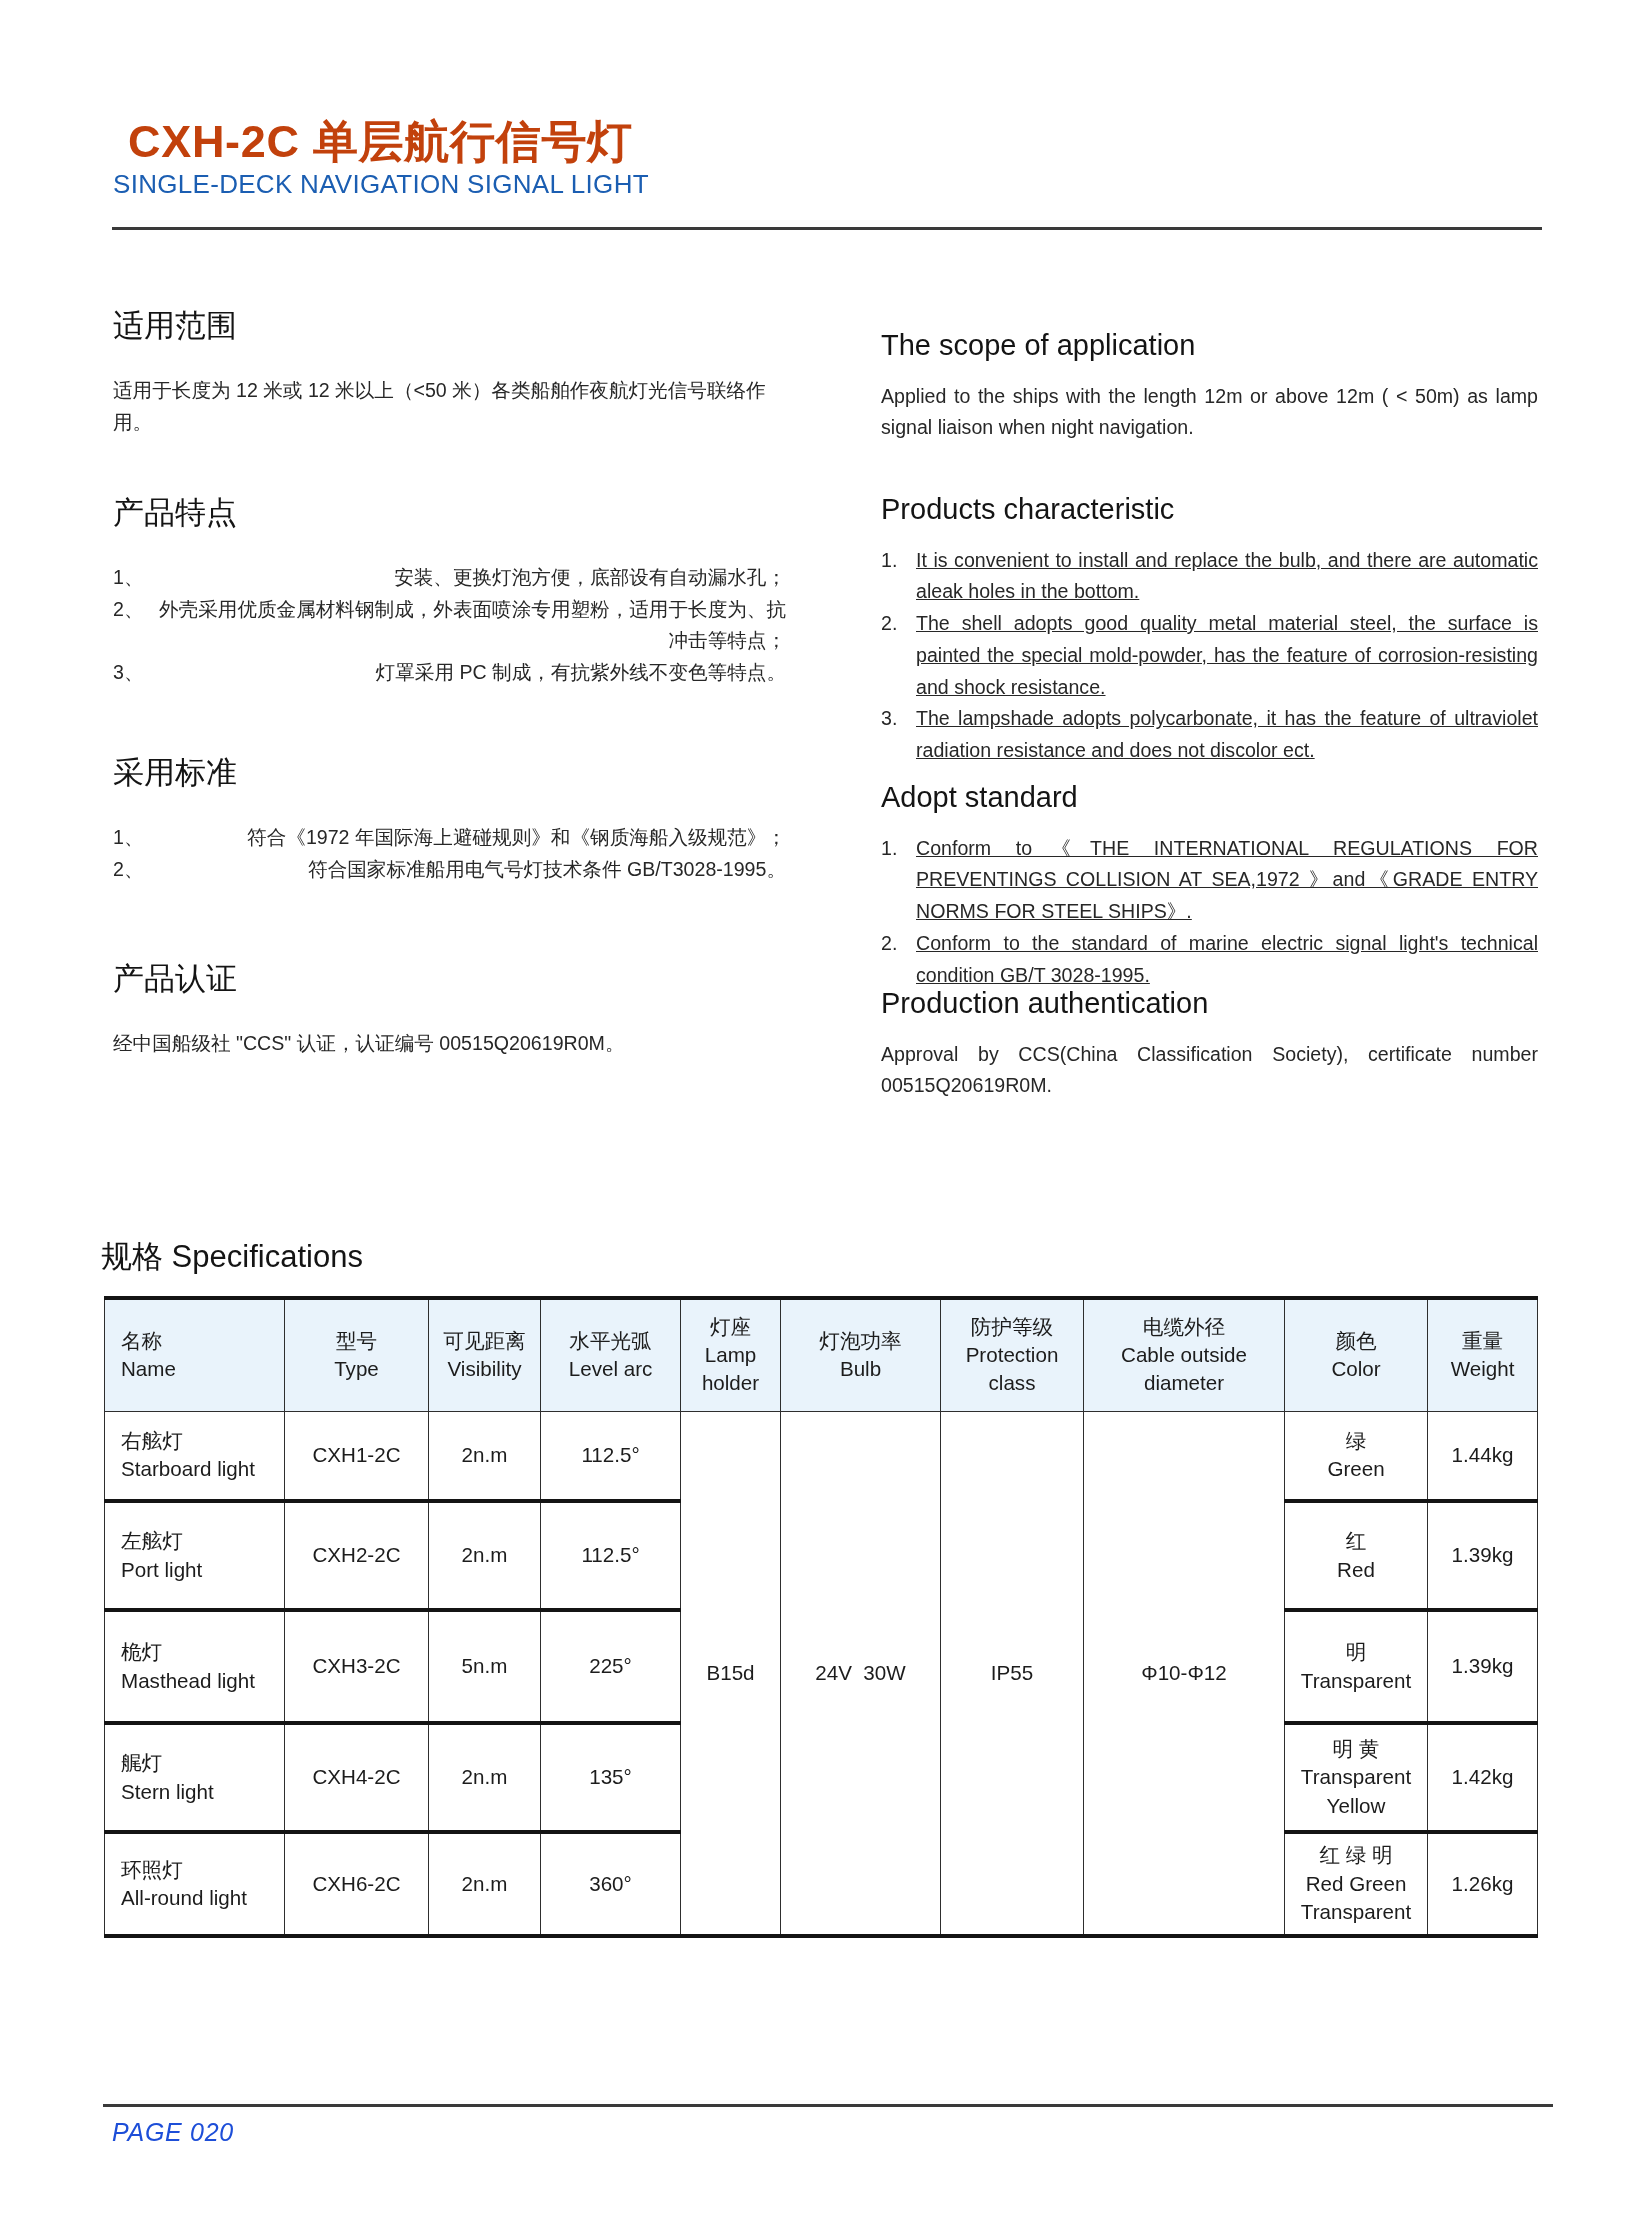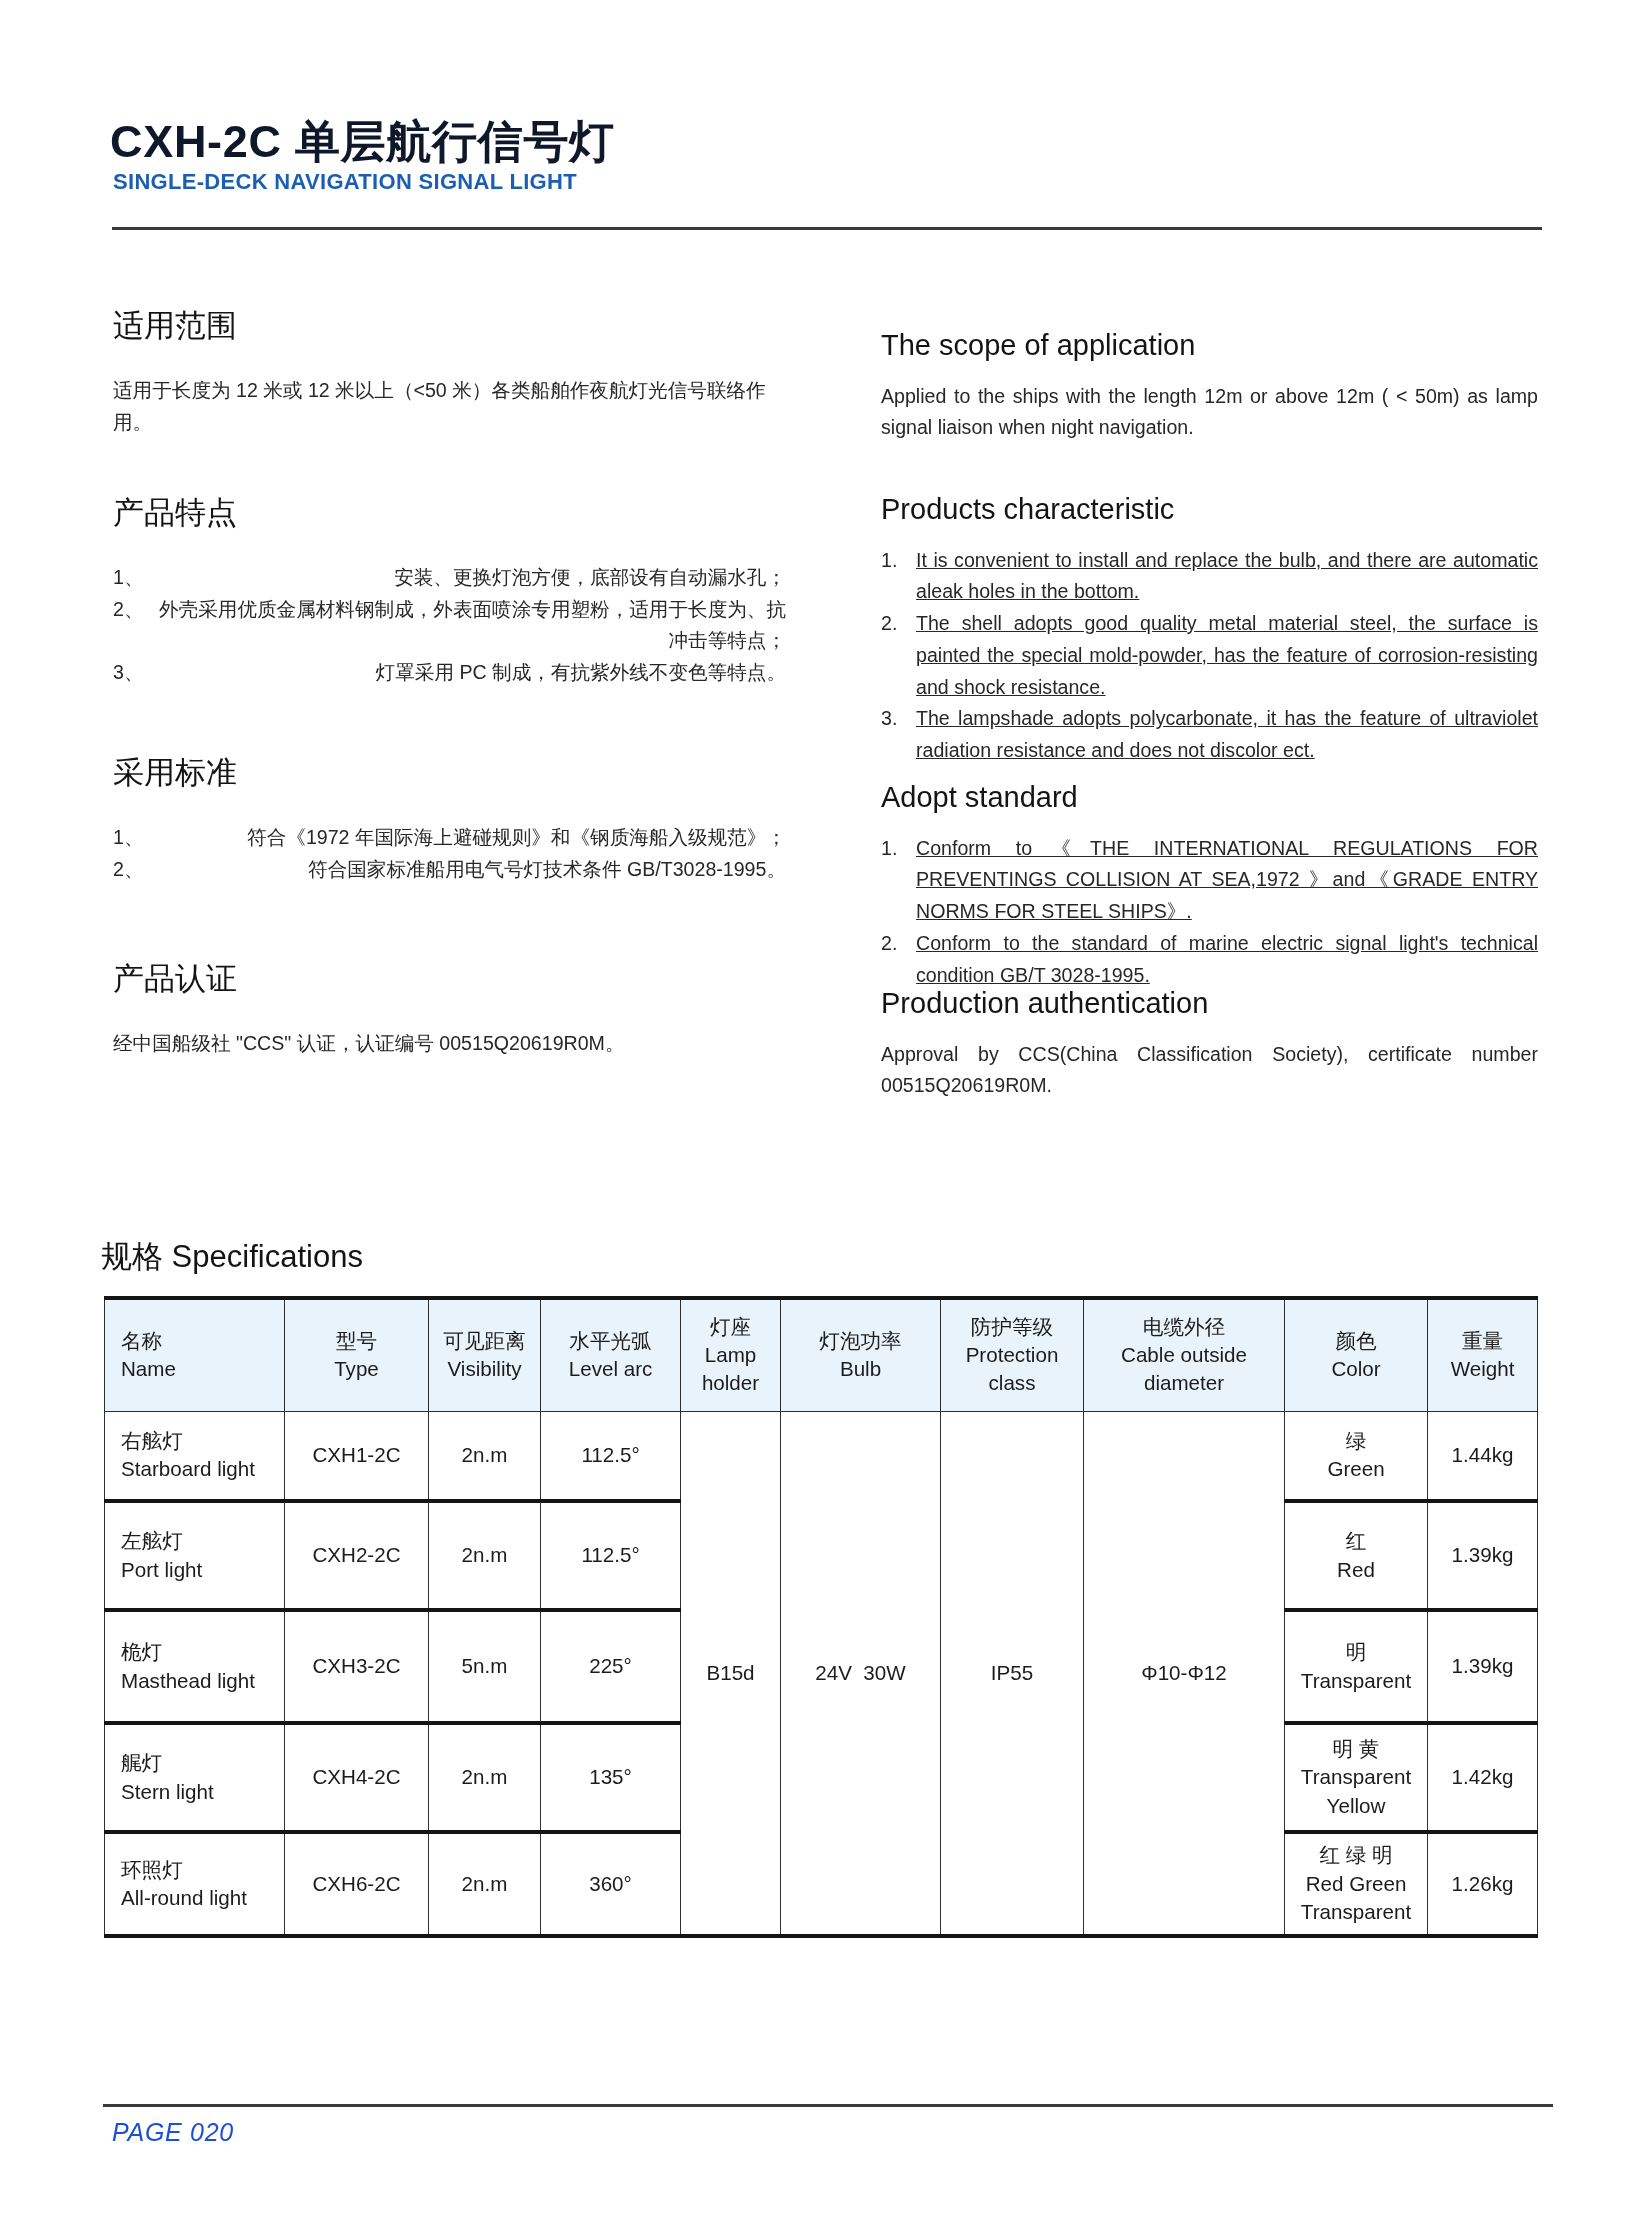--- a/index.html
+++ b/index.html
@@ -2,23 +2,23 @@
 <html style="font-size:10.6px"><head>
 <meta charset="utf-8">
 <style>
   html,body{margin:0;padding:0;}
   body{
     width:1650px;height:2239px;position:relative;background:#ffffff;
     font-family:"Liberation Sans","DejaVu Sans",sans-serif;color:#202020;
     -webkit-font-smoothing:antialiased;
   }
   
-  .doc-title{position:absolute;left:110px;top:112px;font-size:45px;font-weight:700;
-    color:#0f172a;letter-spacing:0.7px;white-space:nowrap;}
-  .doc-subtitle{position:absolute;left:113px;top:169px;font-size:22px;font-weight:700;
+  .doc-title{position:absolute;left:128px;top:112px;font-size:45px;font-weight:700;
+    color:#c2410c;letter-spacing:0.7px;white-space:nowrap;}
+  .doc-subtitle{position:absolute;left:113px;top:169px;font-size:26px;font-weight:400;
     color:#1b5eb2;letter-spacing:0.3px;white-space:nowrap;}
   .head-rule{position:absolute;left:112px;top:227px;width:1430px;height:2.7px;background:#3a3a3a;}
   
   .sec{position:absolute;}
   .sec.left{left:113px;width:673px;}
   .sec.right{left:881px;width:657px;margin-top:24px;}
   .h-cn{margin:0 0 28px 0;font-size:31px;font-weight:400;color:#141414;}
   .h-en{margin:0 0 18.6px 0;font-size:29px;font-weight:400;color:#141414;}
   .body-p{margin:0;font-size:19.6px;line-height:1.62;color:#272727;}
   .sec.right .body-p{text-align:justify;}

